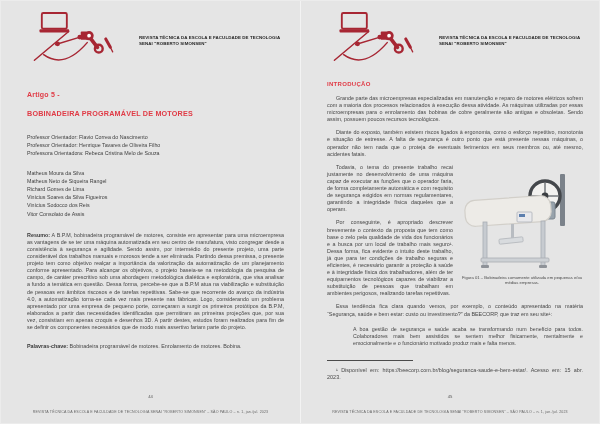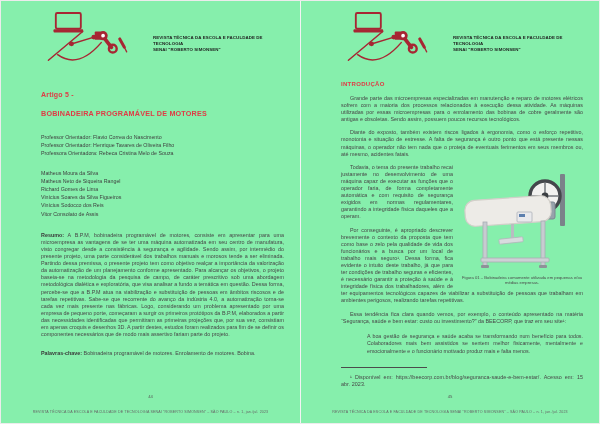--- a/index.html
+++ b/index.html
@@ -2,21 +2,21 @@
 <html lang="pt"><head>
 <meta charset="utf-8">
 <style>
   * { margin:0; padding:0; box-sizing:border-box; }
   html,body { background:#ffffff; }
   body { font-family:"Liberation Sans", sans-serif; color:#454545; }
   .spread {
     width:600px; height:424px; background:#ffffff; overflow:hidden;
     display:flex; border:1px solid #ececec;
   }
-  .page { width:300px; height:424px; position:relative; padding:10px 16px 0 40px; background:#86efac; }
+  .page { width:300px; height:424px; position:relative; padding:10px 16px 0 26px; background:#e5e5e5; }
   .page--right { border-left:1px solid #f3f3f3; }
 
   
   .page-header { position:relative; height:58px; }
   .logo { position:absolute; left:0; top:0; width:88px; height:54px; }
   .journal-name {
     position:absolute; left:112px; top:24px;
     font-size:4.4px; line-height:5.8px; font-weight:bold; color:#1d1d1d;
     letter-spacing:.1px; text-transform:uppercase;
   }

